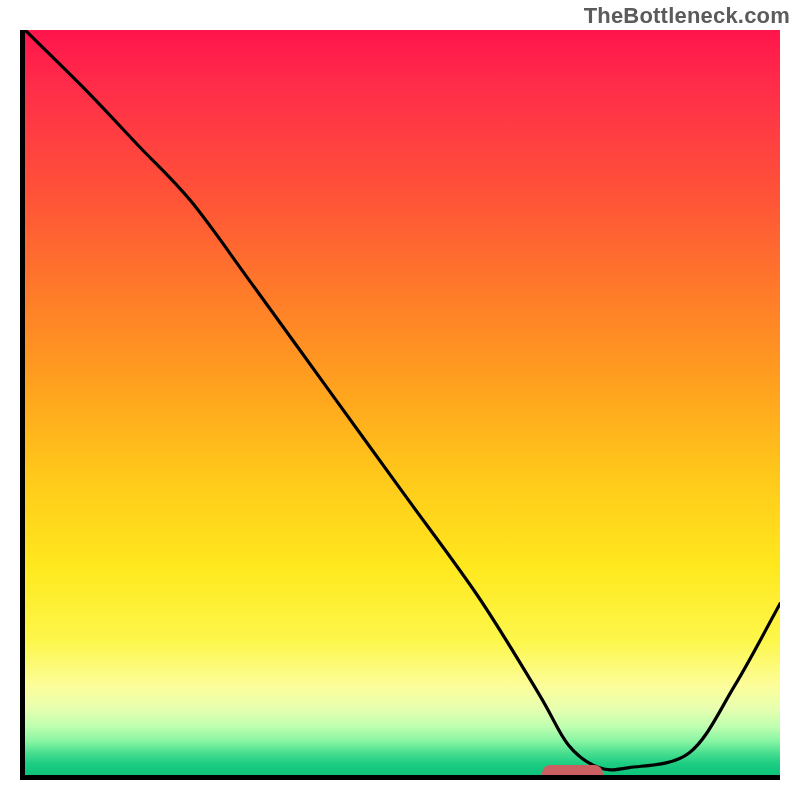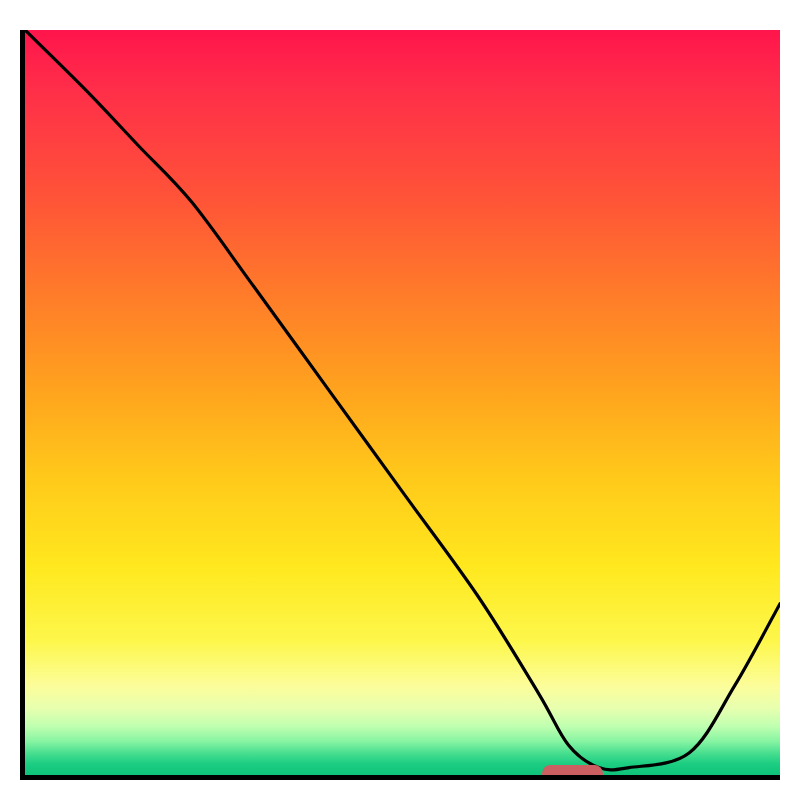--- a/index.html
+++ b/index.html
@@ -66,20 +66,21 @@
     width: 54px;
     height: 17px;
     border-radius: 10px;
     background: #cc5f62;
   }
 </style>
 </head>
 <body>
 
 <div class="container">
+  <div class="watermark">TheBottleneck.com</div>
 
   <div class="plot-area">
     <div class="gradient"></div>
 
     <svg class="curve" viewBox="0 0 760 750" preserveAspectRatio="none">
       <path id="curve-path" fill="none" stroke="#000" stroke-width="3.2" stroke-linejoin="round" stroke-linecap="round" d="M 0,0 C 10.133333333333335,10 41.800000000000004,40.625 60.800000000000004,60 C 79.80000000000001,79.375 96.26666666666667,97.5 114,116.25 C 131.73333333333332,135 148.2,149.375 167.2,172.5 C 186.2,195.625 205.2,223.75 228,255 C 250.8,286.25 278.6666666666667,325 304,360 C 329.3333333333333,395 354.6666666666667,430 380,465 C 405.3333333333333,500 433.2,536.25 456,570 C 478.8,603.75 501.6000000000001,642.5 516.8000000000001,667.5 C 532,692.5 537.0666666666666,707.5 547.1999999999999,720 C 557.3333333333333,732.5 567.4666666666667,738.75 577.6,742.5 C 587.7333333333333,746.25 592.8,745 608,742.5 C 623.2,740 651.0666666666666,741.25 668.8,727.5 C 686.5333333333333,713.75 699.1999999999999,685 714.4,660 C 729.6,635 752.4,591.25 760,577.5"></path>
     </svg>
 
     <div id="marker" class="marker" style="left: 516.8px; top: 734.5px; width: 60.8px;"></div>
   </div>

